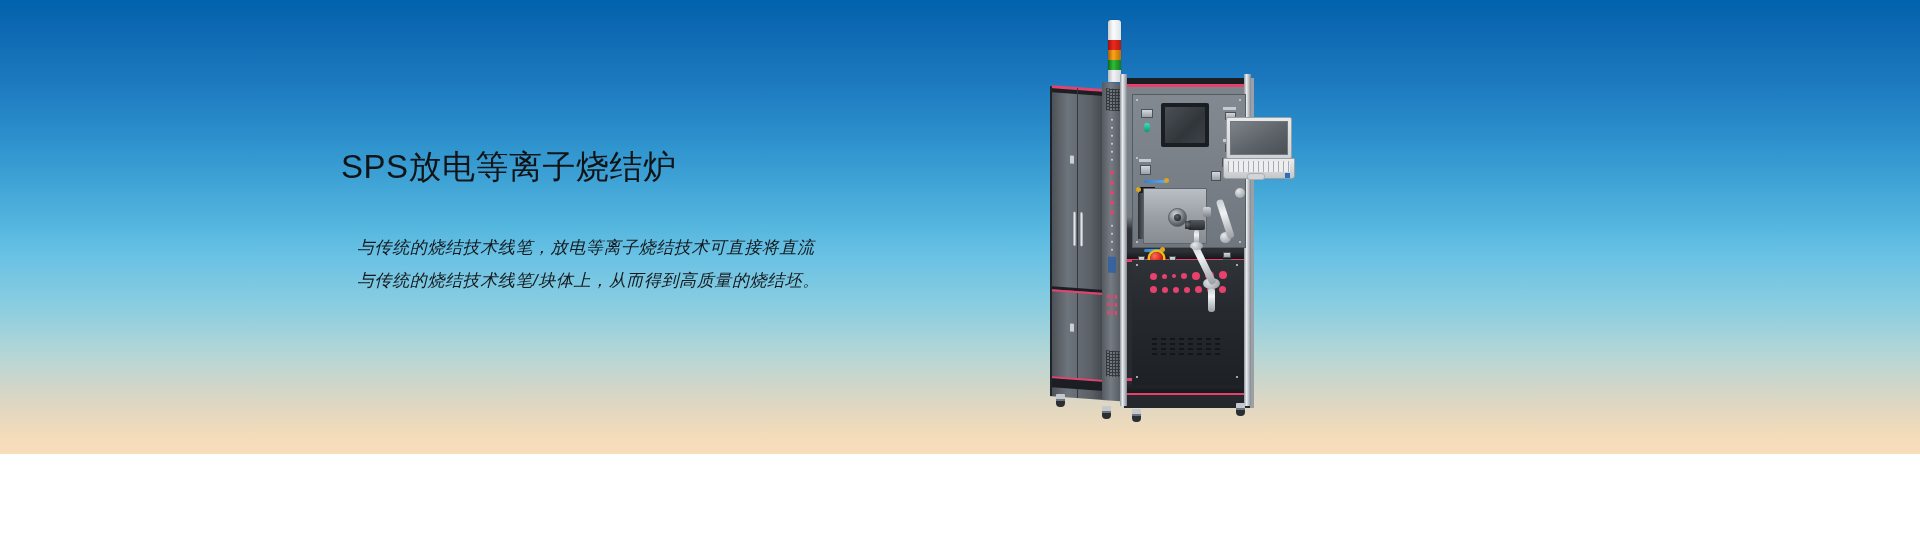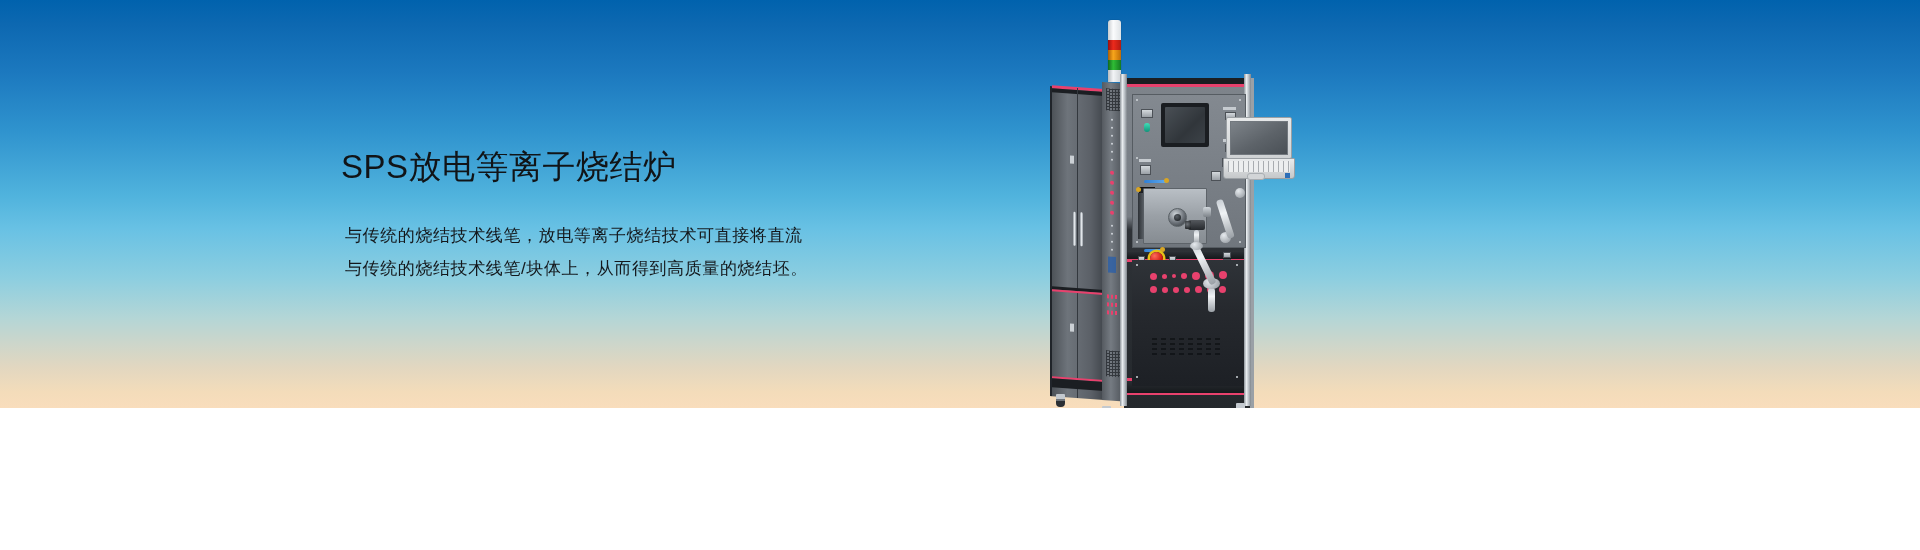--- a/index.html
+++ b/index.html
@@ -1,42 +1,42 @@
 <!DOCTYPE html>
 <html><head>
 <meta charset="utf-8">
 <style>
   html,body{margin:0;padding:0;}
   body{
     width:1920px;height:550px;overflow:hidden;
     font-family:"Liberation Sans","DejaVu Sans",sans-serif;
   }
   #banner{
-    position:relative;width:1920px;height:408px;overflow:hidden;
+    position:relative;width:1920px;height:454px;overflow:hidden;
     background:linear-gradient(to bottom,
       #0062ad 0%,
       #0d68b1 6%,
       #1c79bf 18%,
       #2f93ce 32%,
       #50b3dd 48%,
       #68c1e4 56%,
       #8ccee0 68%,
       #b4d6d6 78%,
       #ccd6cb 84%,
       #e2d7c0 90%,
       #f3dcba 96%,
       #f9ddbc 100%);
   }
   
   #text-block{position:absolute;left:341px;top:145px;width:560px;}
   #hero-title{
     font-size:33px;line-height:44px;color:#111417;font-weight:400;
     letter-spacing:0.5px;margin:0;white-space:nowrap;
   }
-  #hero-desc{margin:4px;padding-top:26px;}
+  #hero-desc{margin:16px;padding-top:26px;font-style:italic;}
   .desc-line{
     font-size:17px;line-height:33px;color:#14181c;font-weight:400;
     letter-spacing:0.6px;white-space:nowrap;
   }
   
   #machine{position:absolute;left:1040px;top:20px;width:260px;height:410px;}
 
   
   .stack{position:absolute;left:68px;top:0;width:13px;height:62px;
          border-radius:3px 3px 0 0;overflow:hidden;

